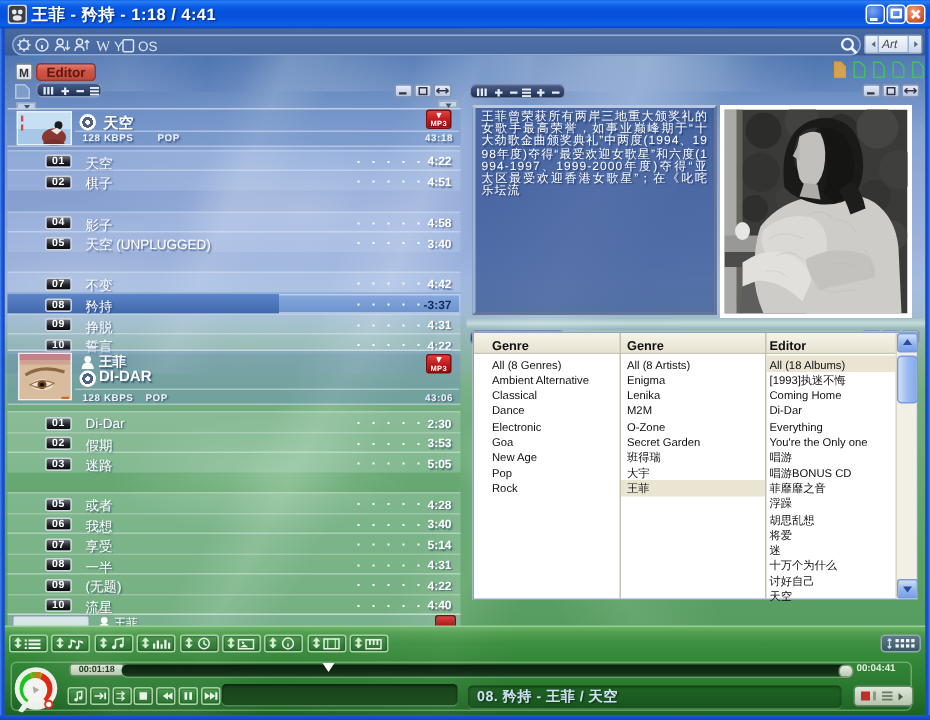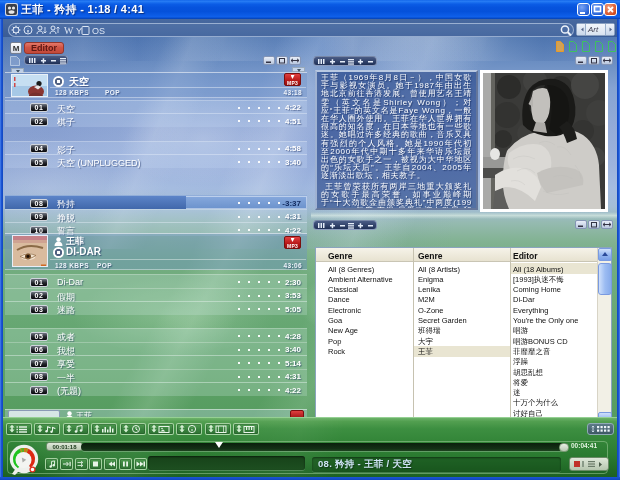--- a/index.html
+++ b/index.html
@@ -74,21 +74,21 @@
 .disc{position:absolute;width:11px;height:11px;border-radius:50%;background:radial-gradient(circle at 50% 50%,#fff 0 20%,#516182 21% 46%,#fff 47%)}
 .person{position:absolute;width:9px;height:9px}
 
 #bio{left:312px;top:51px;width:163px;height:140px;background:rgba(30,62,130,.60);
 border:2px solid;border-color:#b9c9e2 #64769a #64769a #9fb2d2;padding:2px 4px;overflow:hidden}
 #bio p{font-size:8px;line-height:8.2px;color:#fff;text-shadow:1px 1px 1px rgba(10,30,80,.65);letter-spacing:0.7px;word-break:break-all;text-align:justify}
 #bio p+p{margin-top:2px;text-indent:4px}
 
 #photo{left:477px;top:51px;width:128px;height:142px;background:#fff;padding:3px}
 
-#lib{left:312px;top:228px;width:297px;height:179px;background:#fff;border:1px solid #8aa4be}
+#lib{left:312px;top:202px;width:297px;height:179px;background:#fff;border:1px solid #8aa4be}
 #libhead{position:absolute;left:0;top:0;width:100%;height:14px;background:linear-gradient(#f6f3e9,#e7e2d0);border-bottom:1px solid #c9c5b4}
 #libhead span{position:absolute;top:2.5px;font-size:8.5px;font-weight:bold;color:#111}
 .csep{position:absolute;top:0;width:1px;height:177px;background:#c6c2b0}
 .li{position:absolute;font-size:7.5px;color:#101010;white-space:nowrap}
 .hl{background:#e9e5d2}
 #sb{position:absolute;right:0;top:0;width:14px;height:177px;background:#f2f0e6;border-left:1px solid #d8d4c6}
 .sbtn{position:absolute;left:0px;width:14px;height:13px;border:1px solid #7a9ae0;border-radius:2px;background:linear-gradient(#cfe0fb,#8fb2ee 60%,#7aa0e8)}
 #sthumb{position:absolute;left:0px;top:15px;width:14px;height:32px;border:1px solid #7a9ae0;border-radius:3px;background:linear-gradient(90deg,#cfe0fb,#9cbcf2 50%,#86aaea)}
 
 #bbar{left:0;top:398px;width:614px;height:60px;
@@ -253,20 +253,26 @@
         <span class="rtitle">影子</span>
         <i class="dots"></i>
         <span class="rtime">4:58</span>
       </div>
     <div class="abs row" style="top:135.2px">
         <b class="badge">05</b>
         <span class="rtitle">天空 (UNPLUGGED)</span>
         <i class="dots"></i>
         <span class="rtime">3:40</span>
       </div>
+    <div class="abs row" style="top:162.4px">
+        <b class="badge">07</b>
+        <span class="rtitle">不变</span>
+        <i class="dots"></i>
+        <span class="rtime">4:42</span>
+      </div>
     <div class="abs row" id="rowcur" style="top:176px">
         <i class="fill"></i>
         <b class="badge">08</b>
         <span class="rtitle">矜持</span>
         <i class="dots"></i>
         <span class="rtime">-3:37</span>
       </div>
     <div class="abs row" style="top:189.6px">
         <b class="badge">09</b>
         <span class="rtitle">挣脱</span>
@@ -350,20 +356,26 @@
         <span class="rtitle">一半</span>
         <i class="dots"></i>
         <span class="rtime">4:31</span>
       </div>
     <div class="abs row row2" style="top:363.2px">
         <b class="badge">09</b>
         <span class="rtitle">(无题)</span>
         <i class="dots"></i>
         <span class="rtime">4:22</span>
       </div>
+    <div class="abs row row2" style="top:376.7px">
+        <b class="badge">10</b>
+        <span class="rtitle">流星</span>
+        <i class="dots"></i>
+        <span class="rtime">4:40</span>
+      </div>
 
     <div class="abs" style="left:2px;top:390px;width:302px;height:11px;background:rgba(190,215,230,.35);border-top:1px solid rgba(255,255,255,.45)"></div>
     <div class="abs" style="left:5px;top:391px;width:52px;height:9px;background:rgba(238,244,250,.8);border:1px solid #8a9ab5;border-radius:2px"></div>
     <svg class="abs person" style="left:62px;top:392px">
         <circle cx="4.5" cy="2.5" r="2.2" fill="#fff"></circle>
         <path d="M.5 9c0-3 1.8-4.5 4-4.5S8.5 6 8.5 9z" fill="#fff"></path>
       </svg>
     <div class="abs" style="left:73px;top:391px;font-size:8px;color:#fff;text-shadow:1px 1px 1px rgba(20,40,90,.5)">王菲</div>
     <div class="abs" style="left:287px;top:391px;width:14px;height:9px;border-radius:2px;background:linear-gradient(#e04040,#a01414);border:1px solid #7a0f0f"></div>
 
@@ -420,21 +432,20 @@
           <rect x="2.5" y="1.5" width="5" height="4.5" fill="none" stroke="#334"></rect>
         </svg>
       </div>
     <div class="abs hbtn" style="left:598px;top:201px">
         <svg width="10" height="7">
           <path d="M1 3.5h8M1 3.5l2-1.7M1 3.5l2 1.7M9 3.5l-2-1.7M9 3.5l-2 1.7" stroke="#334" fill="none"></path>
         </svg>
       </div>
 
     <div class="abs" id="bio">
-      <p>王菲（1969年8月8日－），中国女歌手与影视女演员。她于1987年由出生地北京前往香港发展。曾使用艺名王靖雯（英文名是Shirley Wong）；对应“王菲”的英文名是Faye Wong，一般在华人圈外使用。王菲在华人世界拥有很高的知名度，在日本等地也有一些歌迷。她唱过许多经典的歌曲，音乐又具有强烈的个人风格。她是1990年代初至2000年代中期十多年来华语乐坛最出色的女歌手之一，被视为大中华地区的“乐坛天后”。王菲自2004、2005年逐渐淡出歌坛，相夫教子。</p>
       <p>王菲曾荣获所有两岸三地重大颁奖礼的女歌手最高荣誉，如事业巅峰期于“十大劲歌金曲颁奖典礼”中两度(1994、1998年度)夺得“最受欢迎女歌星”和六度(1994-1997、1999-2000年度)夺得“亚太区最受欢迎香港女歌星”；在《叱咤乐坛流</p>
     </div>
 
     <div class="abs" id="photo">
       <svg width="122" height="136">
         <rect width="122" height="136" fill="#3a3a38"></rect>
         <circle cx="26" cy="14" r="12" fill="#2c2c2a"></circle>
           <circle cx="52" cy="8" r="12" fill="#424240"></circle>
           <circle cx="78" cy="14" r="11" fill="#2e2e2c"></circle>
           <circle cx="102" cy="12" r="14" fill="#454543"></circle>

